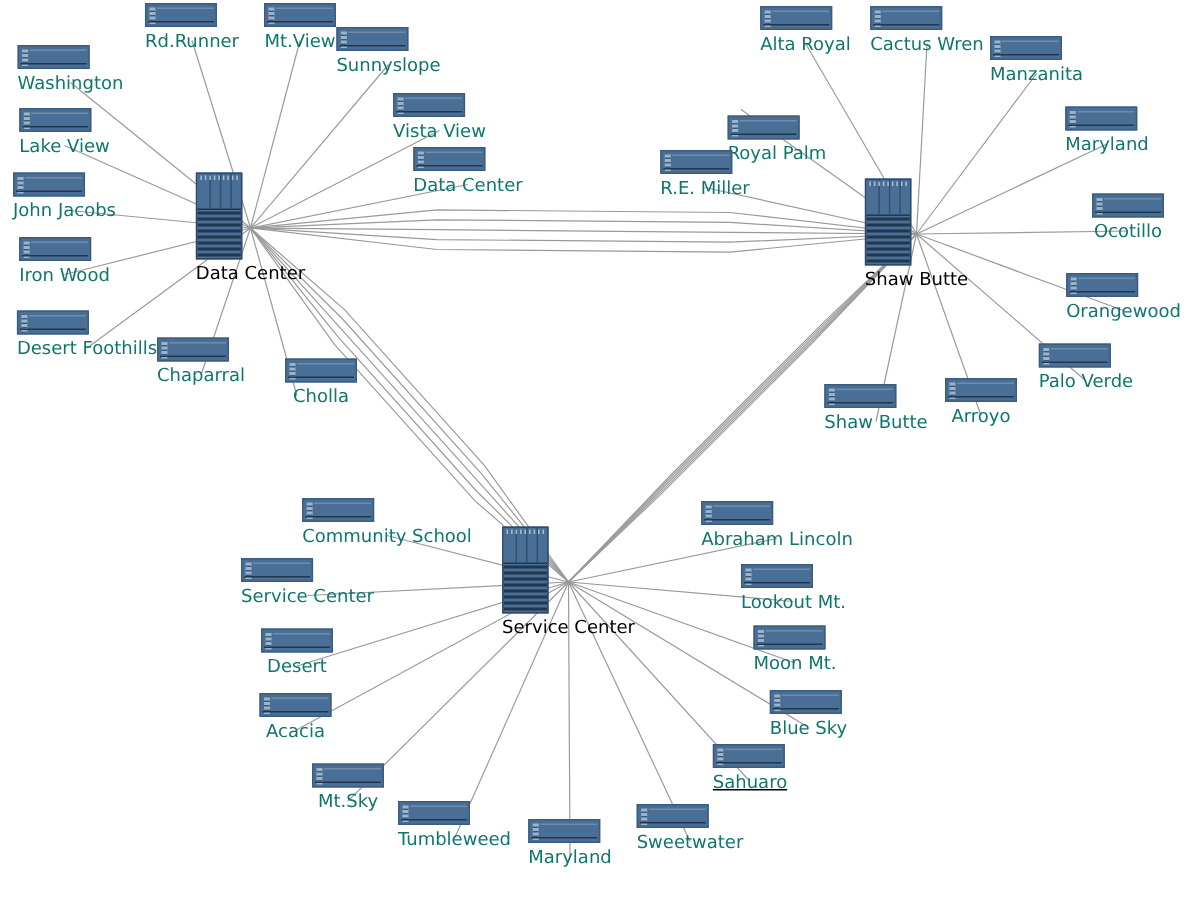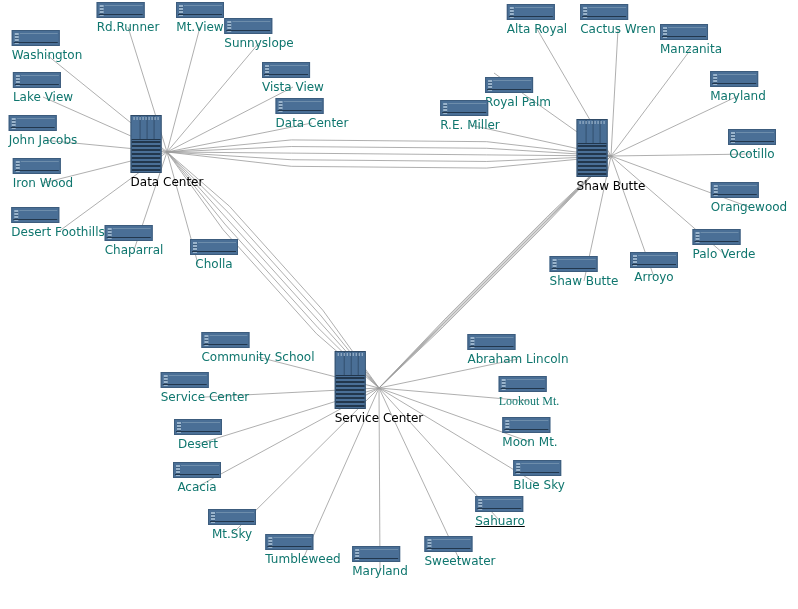--- a/index.html
+++ b/index.html
@@ -583,21 +583,21 @@
           <span class="port-col">
             <i></i>
             <i></i>
             <i></i>
           </span>
           <span class="topline"></span>
           <span class="baseline"></span>
         </div>
         <div class="node-label">Moon Mt.</div>
       </div>
-      <div class="node" style="left: 529px; top: 392px; font-family: Liberation Serif, serif;">
+      <div class="node" style="left: 529px; top: 392px;">
         <div class="leaf-icon">
           <span class="port-col">
             <i></i>
             <i></i>
             <i></i>
           </span>
           <span class="topline"></span>
           <span class="baseline"></span>
         </div>
         <div class="node-label">Lookout Mt.</div>

